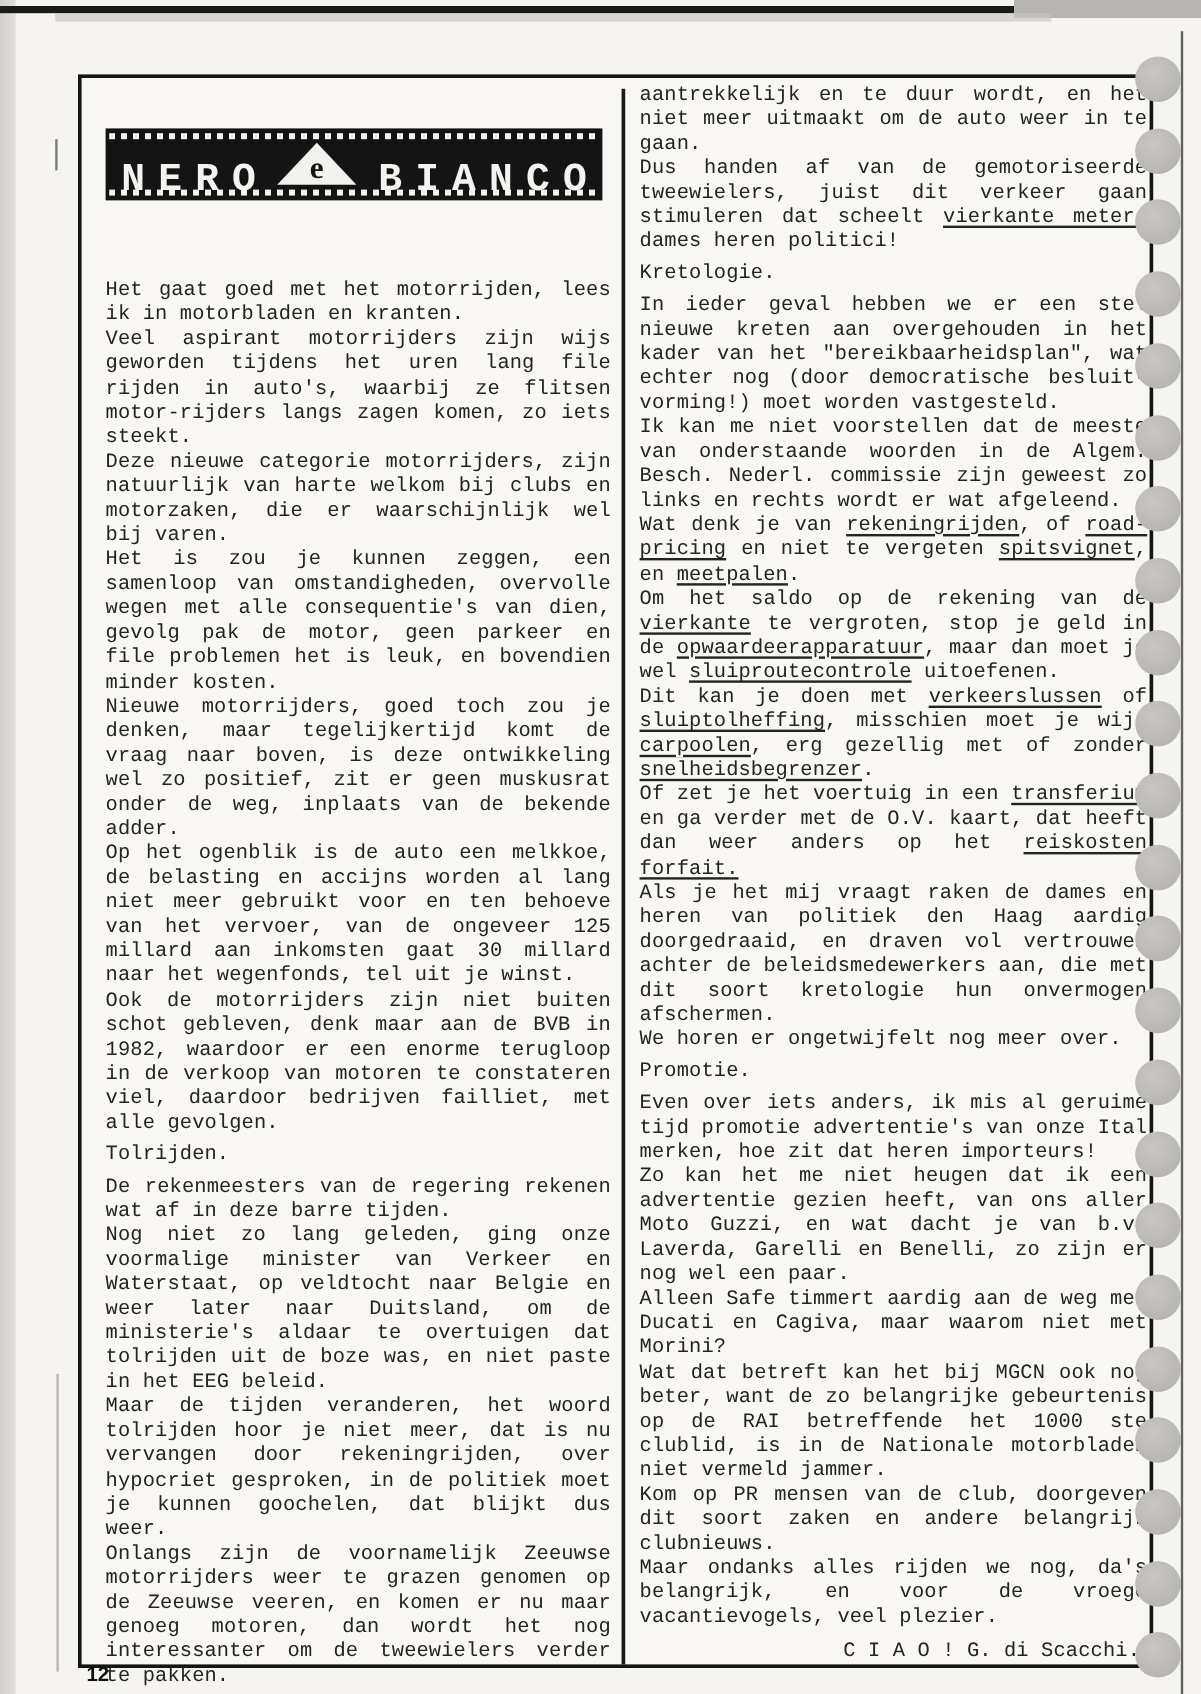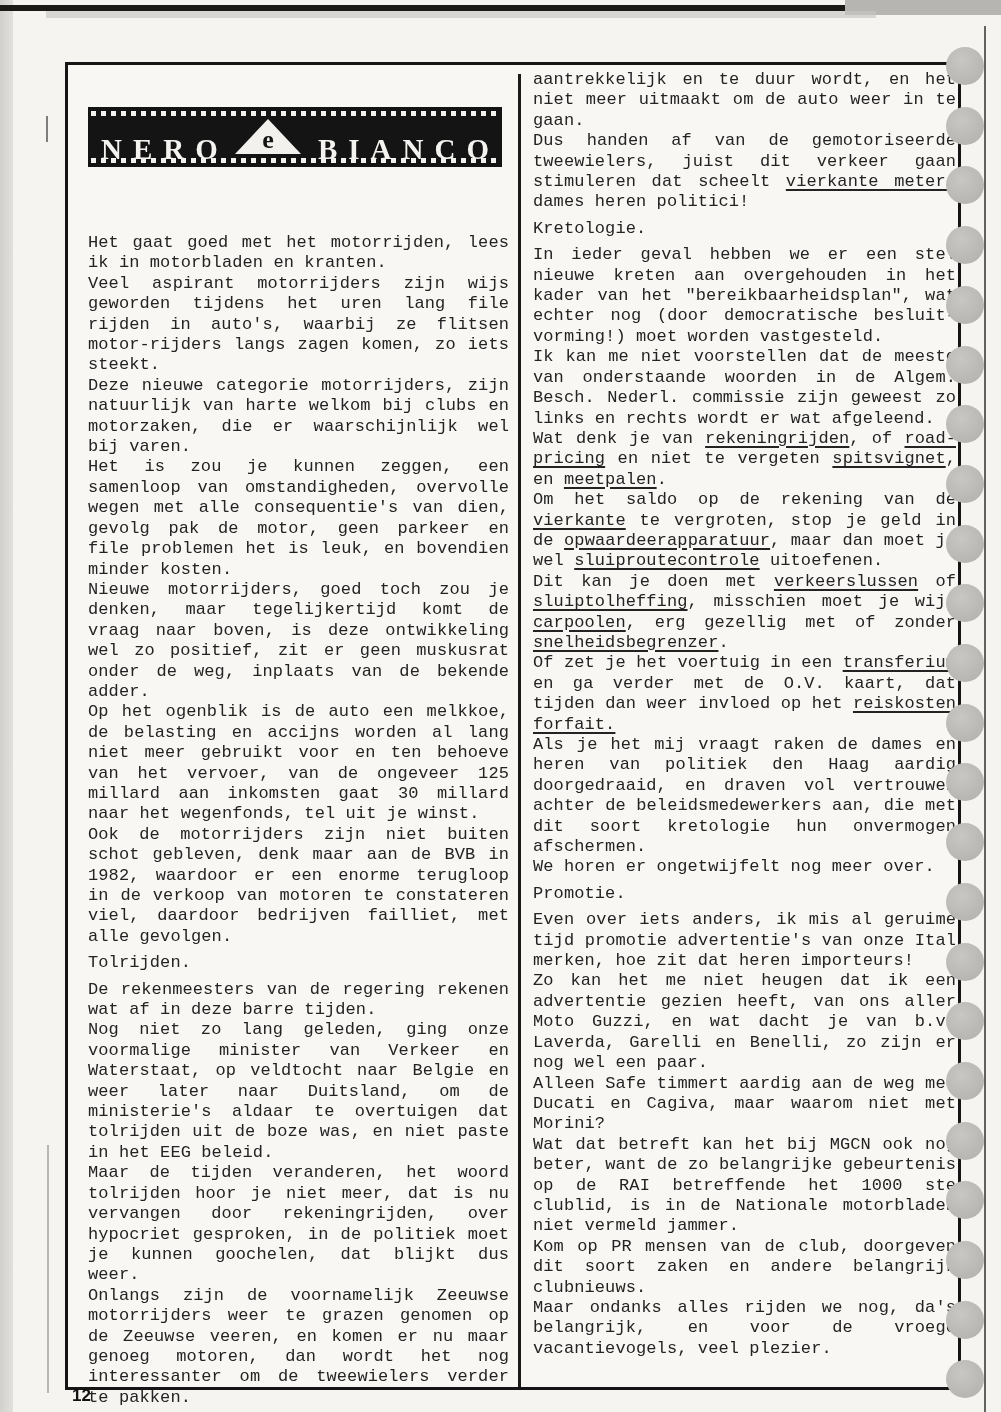--- a/index.html
+++ b/index.html
@@ -37,22 +37,22 @@
   .sig{margin-top:8px;text-align:right;padding-right:6px;}
   .u{text-decoration:underline;text-underline-offset:3px;text-decoration-thickness:1.5px;}
   
   .filmstrip{width:414px;height:60px;margin-top:28px;margin-bottom:66px;
     background:#141414;position:relative;display:flex;align-items:center;
     justify-content:space-between;padding:0 13px;box-sizing:border-box;}
   .perf{position:absolute;left:3px;right:3px;height:5px;
     background-image:repeating-linear-gradient(90deg,#f2f1ee 0 5px,transparent 5px 10px);}
   .perf.top{top:4px;}
   .perf.bottom{bottom:4px;}
-  .logo-word{font-family:Liberation Serif, serif;font-weight:700;
-    font-size:29px;letter-spacing:11px;line-height:1;color:#f4f3f0;margin-right:-11px;margin-top:24px;}
+  .logo-word{font-family:Liberation Mono, monospace;font-weight:700;
+    font-size:33px;letter-spacing:11px;line-height:1;color:#f4f3f0;margin-right:-11px;margin-top:24px;}
   .logo-tri{flex:0 0 auto;margin:0 2px;}
   
   .pagenum{position:absolute;left:72px;top:1386px;
     font-family:"Liberation Sans","DejaVu Sans",sans-serif;
     font-weight:700;font-size:17px;color:#111;}
 </style>
 </head>
 <body>
 
 <div class="page-left-edge"></div>
@@ -93,30 +93,31 @@
   <div class="col col-right">
 
   <p class="para"><span>aantrekkelijk en te duur wordt, en het niet meer uitmaakt om de auto weer in te gaan.</span></p>
       <p class="para"><span>Dus handen af van de gemotoriseerde tweewielers, juist dit verkeer gaan stimuleren dat scheelt </span><span class="u">vierkante meters</span><span> dames heren politici!</span></p>
       <p class="head"><span>Kretologie.</span></p>
       <p class="para"><span>In ieder geval hebben we er een stel nieuwe kreten aan overgehouden in het kader van het "bereikbaarheidsplan", wat echter nog (door democratische besluit-vorming!) moet worden vastgesteld.</span></p>
       <p class="para"><span>Ik kan me niet voorstellen dat de meeste van onderstaande woorden in de Algem. Besch. Nederl. commissie zijn geweest zo links en rechts wordt er wat afgeleend.</span></p>
       <p class="para"><span>Wat denk je van </span><span class="u">rekeningrijden</span><span>, of </span><span class="u">road-pricing</span><span> en niet te vergeten </span><span class="u">spitsvignet</span><span>, en </span><span class="u">meetpalen</span><span>.</span></p>
       <p class="para"><span>Om het saldo op de rekening van de </span><span class="u">vierkante</span><span> te vergroten, stop je geld in de </span><span class="u">opwaardeerapparatuur</span><span>, maar dan moet je wel </span><span class="u">sluiproutecontrole</span><span> uitoefenen.</span></p>
       <p class="para"><span>Dit kan je doen met </span><span class="u">verkeerslussen</span><span> of </span><span class="u">sluiptolheffing</span><span>, misschien moet je wijs </span><span class="u">carpoolen</span><span>, erg gezellig met of zonder </span><span class="u">snelheidsbegrenzer</span><span>.</span></p>
-      <p class="para"><span>Of zet je het voertuig in een </span><span class="u">transferium</span><span> en ga verder met de O.V. kaart, dat tijden dan weer invloed op het </span><span class="u">reiskosten forfait.</span></p>
+      <p class="para"><span>Of zet je het voertuig in een </span><span class="u">transferium</span><span> en ga verder met de O.V. kaart, dat heeft dan weer anders op het </span><span class="u">reiskosten forfait.</span></p>
       <p class="para"><span>Als je het mij vraagt raken de dames en heren van politiek den Haag aardig doorgedraaid, en draven vol vertrouwen achter de beleidsmedewerkers aan, die met dit soort kretologie hun onvermogen afschermen.</span></p>
       <p class="para"><span>We horen er ongetwijfelt nog meer over.</span></p>
       <p class="head"><span>Promotie.</span></p>
       <p class="para"><span>Even over iets anders, ik mis al geruime tijd promotie advertentie's van onze Ital merken, hoe zit dat heren importeurs!</span></p>
       <p class="para"><span>Zo kan het me niet heugen dat ik een advertentie gezien heeft, van ons aller Moto Guzzi, en wat dacht je van b.v. Laverda, Garelli en Benelli, zo zijn er nog wel een paar.</span></p>
       <p class="para"><span>Alleen Safe timmert aardig aan de weg met Ducati en Cagiva, maar waarom niet met Morini?</span></p>
       <p class="para"><span>Wat dat betreft kan het bij MGCN ook nog beter, want de zo belangrijke gebeurtenis op de RAI betreffende het 1000 ste clublid, is in de Nationale motorbladen niet vermeld jammer.</span></p>
       <p class="para"><span>Kom op PR mensen van de club, doorgeven dit soort zaken en andere belangrijk clubnieuws.</span></p>
       <p class="para"><span>Maar ondanks alles rijden we nog, da's belangrijk, en voor de vroege vacantievogels, veel plezier.</span></p>
+      <p class="sig"><span>C I A O !  G. di Scacchi.</span></p>
     </div>
 </div>
 
 <div class="pagenum">12</div>
 
 <div class="hole" style="top: 47px;"></div>
 <div class="hole" style="top: 106.7px;"></div>
 <div class="hole" style="top: 166.4px;"></div>
 <div class="hole" style="top: 226.1px;"></div>
 <div class="hole" style="top: 285.8px;"></div>

